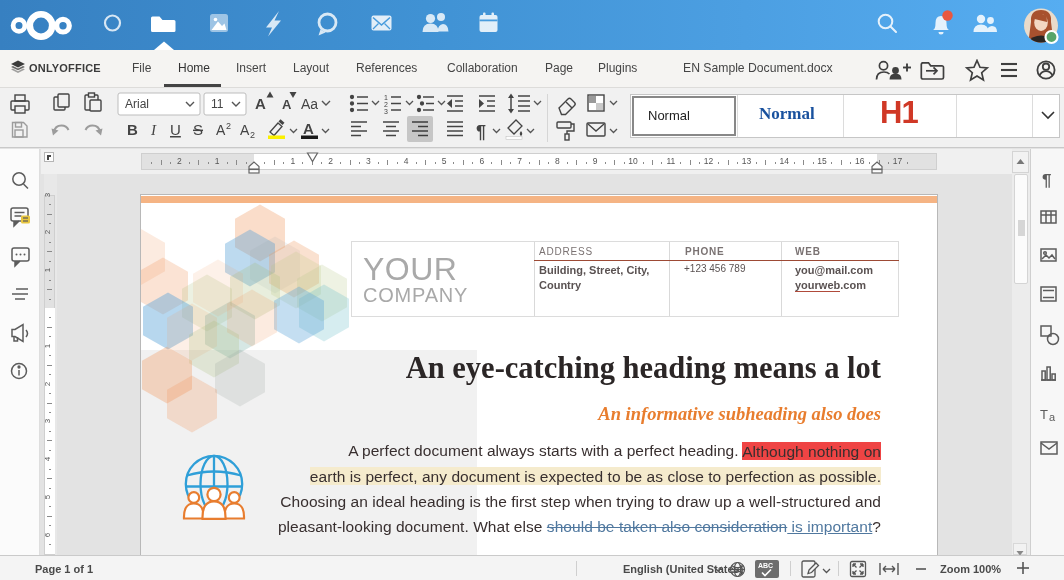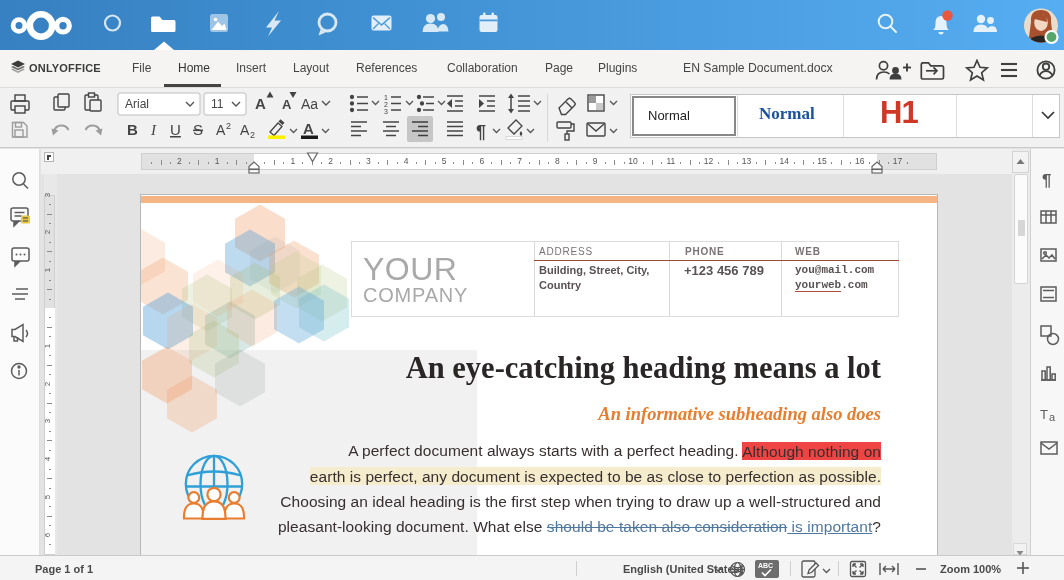--- a/index.html
+++ b/index.html
@@ -519,22 +519,22 @@
     <div class="abs" style="left:182px;top:0;width:1px;height:74px;background:#d9d9d9;"></div>
     <div class="abs" style="left:317px;top:0;width:1px;height:74px;background:#d9d9d9;"></div>
     <div class="abs" style="left:429px;top:0;width:1px;height:74px;background:#d9d9d9;"></div>
     <div class="abs" style="left:182px;top:17.5px;width:365px;height:1.6px;background:#9d4a35;"></div>
     <div class="abs" style="left:11px;top:9px;font-size:32px;color:#a9a9a9;letter-spacing:0.5px;">YOUR</div>
     <div class="abs" style="left:11px;top:42px;font-size:20px;color:#a9a9a9;letter-spacing:0.8px;">COMPANY</div>
     <div class="abs" style="left:187px;top:4px;font-size:10px;font-weight:normal;color:#7a7272;letter-spacing:0.8px;">ADDRESS</div>
     <div class="abs" style="left:333px;top:4px;font-size:10px;font-weight:bold;color:#7a7272;letter-spacing:0.8px;">PHONE</div>
     <div class="abs" style="left:443px;top:4px;font-size:10px;font-weight:bold;color:#7a7272;letter-spacing:0.8px;">WEB</div>
     <div class="abs" style="left:187px;top:21px;font-size:11px;font-weight:bold;color:#5a5252;line-height:14.5px;">Building, Street, City,<br>Country</div>
-    <div class="abs" style="left:332px;top:21px;font-size:13px;font-weight:bold;color:#5a5252;">+123 456 789</div>
-    <div class="abs" style="left:443px;top:21px;font-size:11px;font-weight:bold;color:#5a5252;line-height:14.5px;font-family:Liberation Mono, monospace;">you@mail.com<br><span style="border-bottom:1px solid #b04a3a;">yourweb</span>.com</div>
+    <div class="abs" style="left:332px;top:21px;font-size:10px;font-weight:normal;color:#5a5252;">+123 456 789</div>
+    <div class="abs" style="left:443px;top:21px;font-size:11px;font-weight:bold;color:#5a5252;line-height:14.5px;">you@mail.com<br><span style="border-bottom:1px solid #b04a3a;">yourweb</span>.com</div>
   </div>
 
   <div class="abs serif" style="left:200px;top:156px;width:540px;text-align:right;font-size:30.5px;font-weight:bold;color:#2b2626;">An eye-catching heading means a lot</div>
   <div class="abs serif" style="left:340px;top:209px;width:400px;text-align:right;font-size:18.5px;font-weight:bold;font-style:italic;color:#e87d2e;">An informative subheading also does</div>
 
   <div class="abs" style="left:40px;top:243px;width:700px;text-align:right;font-size:15.5px;color:#382f2f;line-height:25.3px;letter-spacing:0.05px;white-space:nowrap;">
     <div>A perfect document always starts with a perfect heading. <span style="background:#ef4444;padding:0.5px 0;">Although nothing on</span></div>
     <div><span style="background:#f5ebcd;padding:0.5px 0;margin-left:36px;">earth is perfect, any document is expected to be as close to perfection as possible.</span></div>
     <div>Choosing an ideal heading is the first step when trying to draw up a well-structured and</div>
     <div>pleasant-looking document. What else <span style="color:#50789f;text-decoration:line-through;">should be taken also consideration</span><span style="color:#50789f;text-decoration:underline;">&nbsp;is important</span>?</div>

